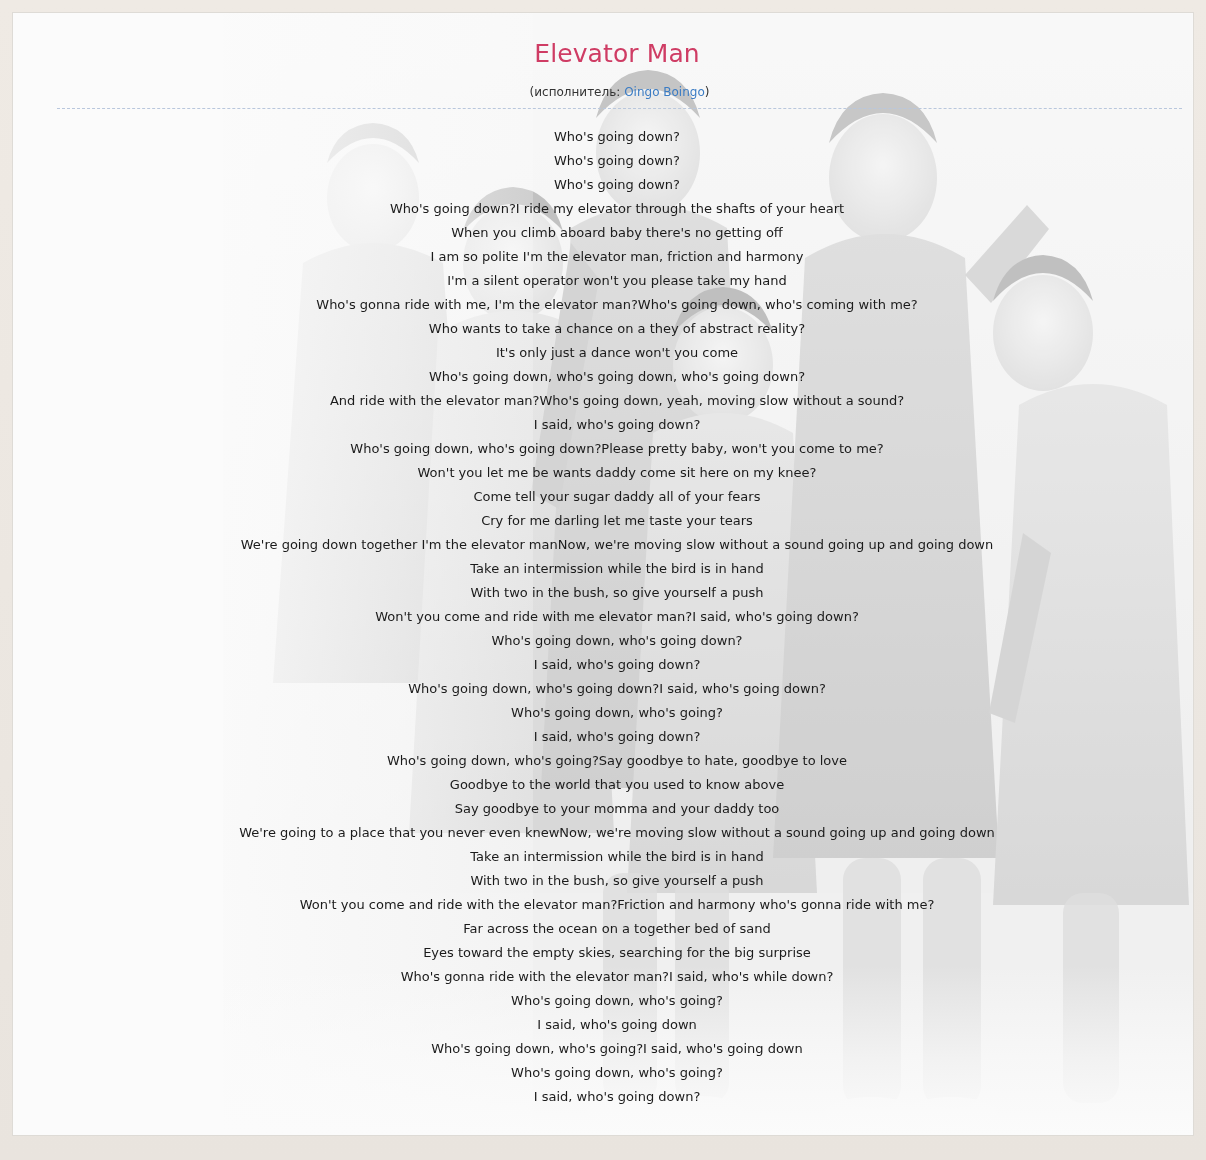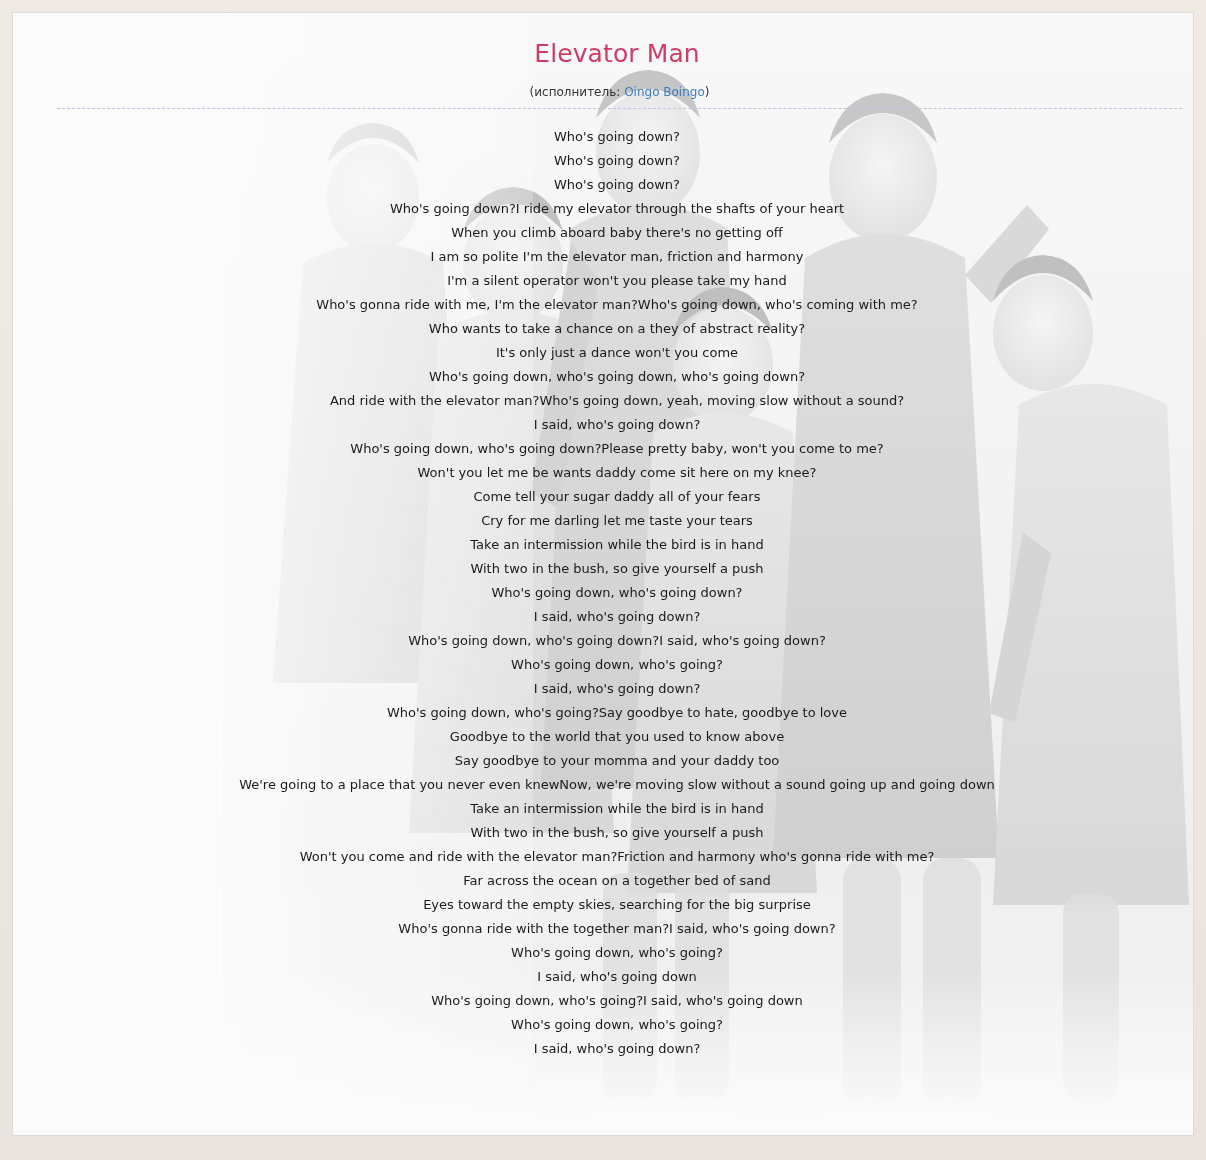--- a/index.html
+++ b/index.html
@@ -197,37 +197,39 @@
         <div class="line">Who's gonna ride with me, I'm the elevator man?Who's going down, who's coming with me?</div>
         <div class="line">Who wants to take a chance on a they of abstract reality?</div>
         <div class="line">It's only just a dance won't you come</div>
         <div class="line">Who's going down, who's going down, who's going down?</div>
         <div class="line">And ride with the elevator man?Who's going down, yeah, moving slow without a sound?</div>
         <div class="line">I said, who's going down?</div>
         <div class="line">Who's going down, who's going down?Please pretty baby, won't you come to me?</div>
         <div class="line">Won't you let me be wants daddy come sit here on my knee?</div>
         <div class="line">Come tell your sugar daddy all of your fears</div>
         <div class="line">Cry for me darling let me taste your tears</div>
+        <div class="line">We're going down together I'm the elevator manNow, we're moving slow without a sound going up and going down</div>
         <div class="line">Take an intermission while the bird is in hand</div>
         <div class="line">With two in the bush, so give yourself a push</div>
+        <div class="line">Won't you come and ride with me elevator man?I said, who's going down?</div>
         <div class="line">Who's going down, who's going down?</div>
         <div class="line">I said, who's going down?</div>
         <div class="line">Who's going down, who's going down?I said, who's going down?</div>
         <div class="line">Who's going down, who's going?</div>
         <div class="line">I said, who's going down?</div>
         <div class="line">Who's going down, who's going?Say goodbye to hate, goodbye to love</div>
         <div class="line">Goodbye to the world that you used to know above</div>
         <div class="line">Say goodbye to your momma and your daddy too</div>
         <div class="line">We're going to a place that you never even knewNow, we're moving slow without a sound going up and going down</div>
         <div class="line">Take an intermission while the bird is in hand</div>
         <div class="line">With two in the bush, so give yourself a push</div>
         <div class="line">Won't you come and ride with the elevator man?Friction and harmony who's gonna ride with me?</div>
         <div class="line">Far across the ocean on a together bed of sand</div>
         <div class="line">Eyes toward the empty skies, searching for the big surprise</div>
-        <div class="line">Who's gonna ride with the together man?I said, who's going down?</div>
+        <div class="line">Who's gonna ride with the elevator man?I said, who's while down?</div>
         <div class="line">Who's going down, who's going?</div>
         <div class="line">I said, who's going down</div>
         <div class="line">Who's going down, who's going?I said, who's going down</div>
         <div class="line">Who's going down, who's going?</div>
         <div class="line">I said, who's going down?</div>
       </div>
     </div>
 
   </div>
 </div>

